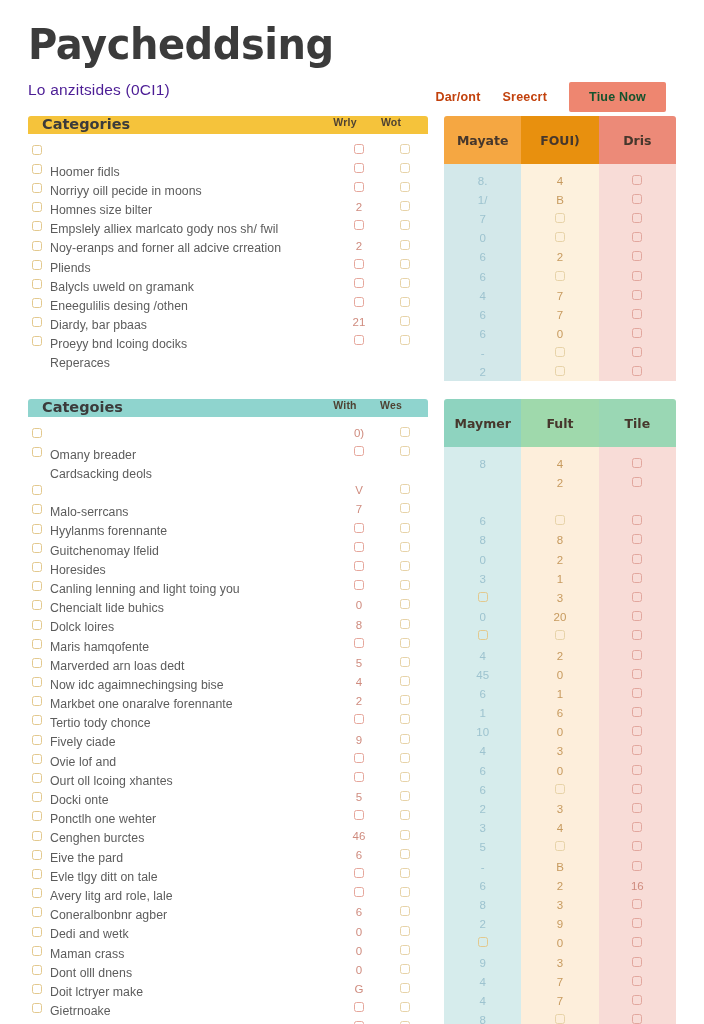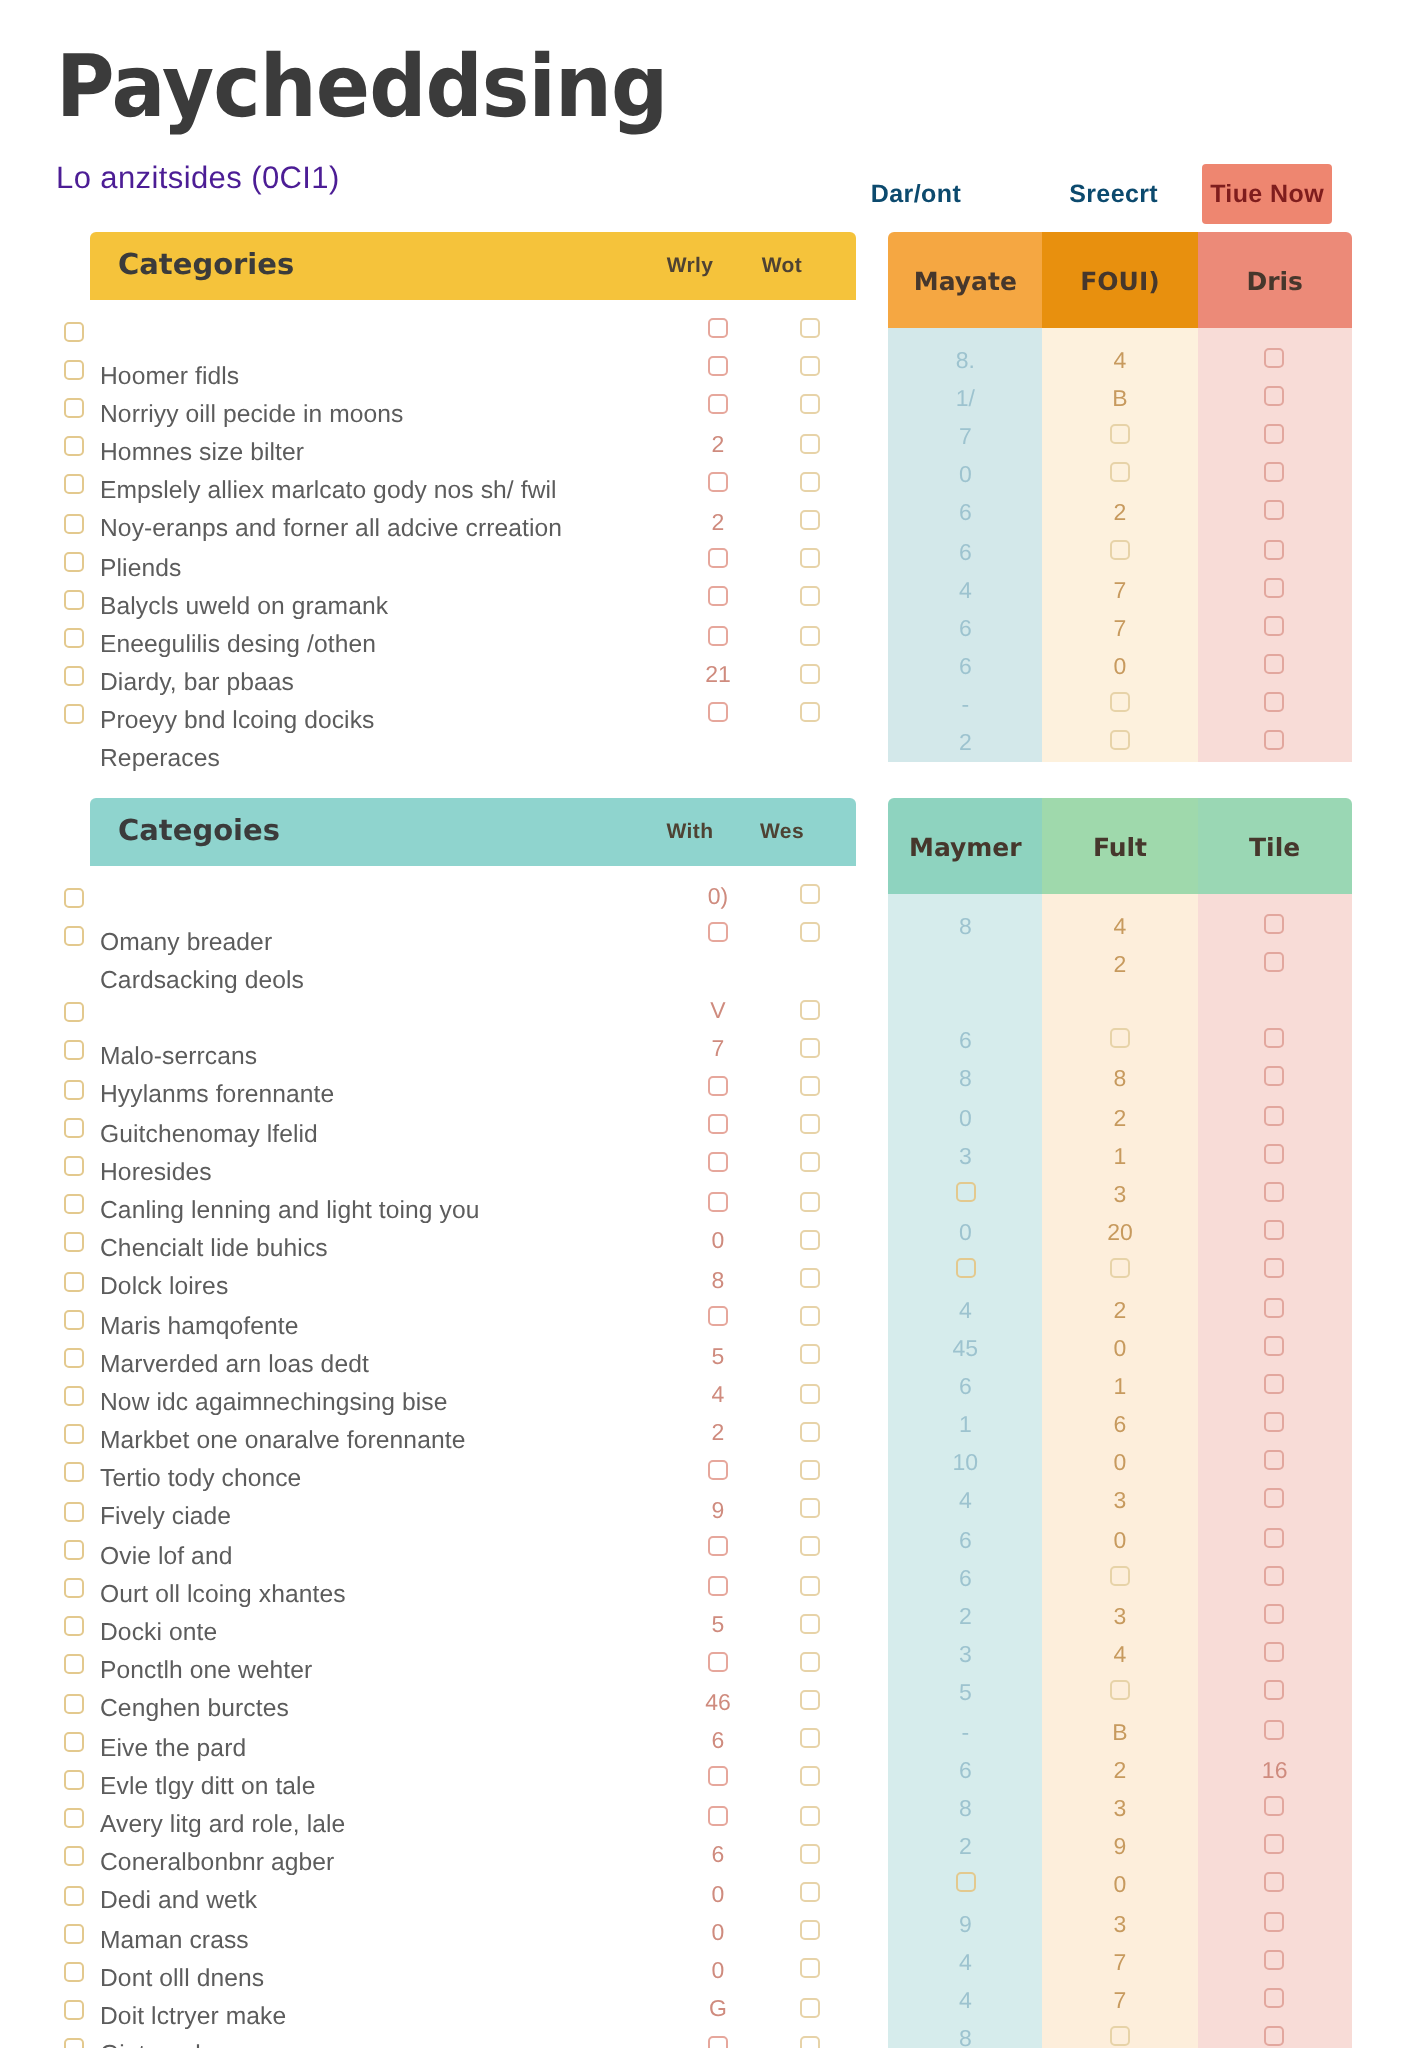--- a/index.html
+++ b/index.html
@@ -30,40 +30,39 @@
   .subtitle {
     margin-top:14px;
     font-size:15.5px;
     color:#4c1d95;
     letter-spacing:.2px;
   }
   .hdr-actions {
     position:absolute; right:10px; top:82px;
     display:flex; align-items:center; gap:22px;
   }
-  .hdr-link { font-size:12.5px; font-weight:bold; color:#0c4a6e; letter-spacing:.2px;margin-left:32px; }
+  .hdr-link { font-size:12.5px; font-weight:bold; color:#c2410c; letter-spacing:.2px; }
   .hdr-btn {
-    background:#ee8670; color:#7f1d1d;
+    background:#ee8670; color:#14532d;
     font-size:12.5px; font-weight:bold;
-    padding:8px 4px; border:none; border-radius:2px;
+    padding:8px 20px; border:none; border-radius:2px;
     letter-spacing:.2px; cursor:pointer;
   }
 
   
   .section { position:relative; }
   .srow { display:flex; align-items:flex-start; }
   .left-card { width:400px; flex:0 0 400px; }
   .gap { width:16px; flex:0 0 16px; }
   .right-card { width:232px; flex:0 0 232px; }
 
   .bar {
-    display:flex; align-items:center;
-    height:34px; padding:0 14px;
+    display:flex; align-items:flex-start;
+    height:18px; padding:0 14px;
     border-radius:3px 3px 0 0;
-    margin-left:17px;
   }
   .bar .bar-title {
     font-family:"DejaVu Sans", sans-serif;
     font-weight:bold; font-size:14.5px; color:#3b3b3b;
     flex:1;
   }
   .bar .bar-col {
     width:46px; text-align:center;
     font-size:10.5px; font-weight:bold; color:#4e4233;
     letter-spacing:.2px;

